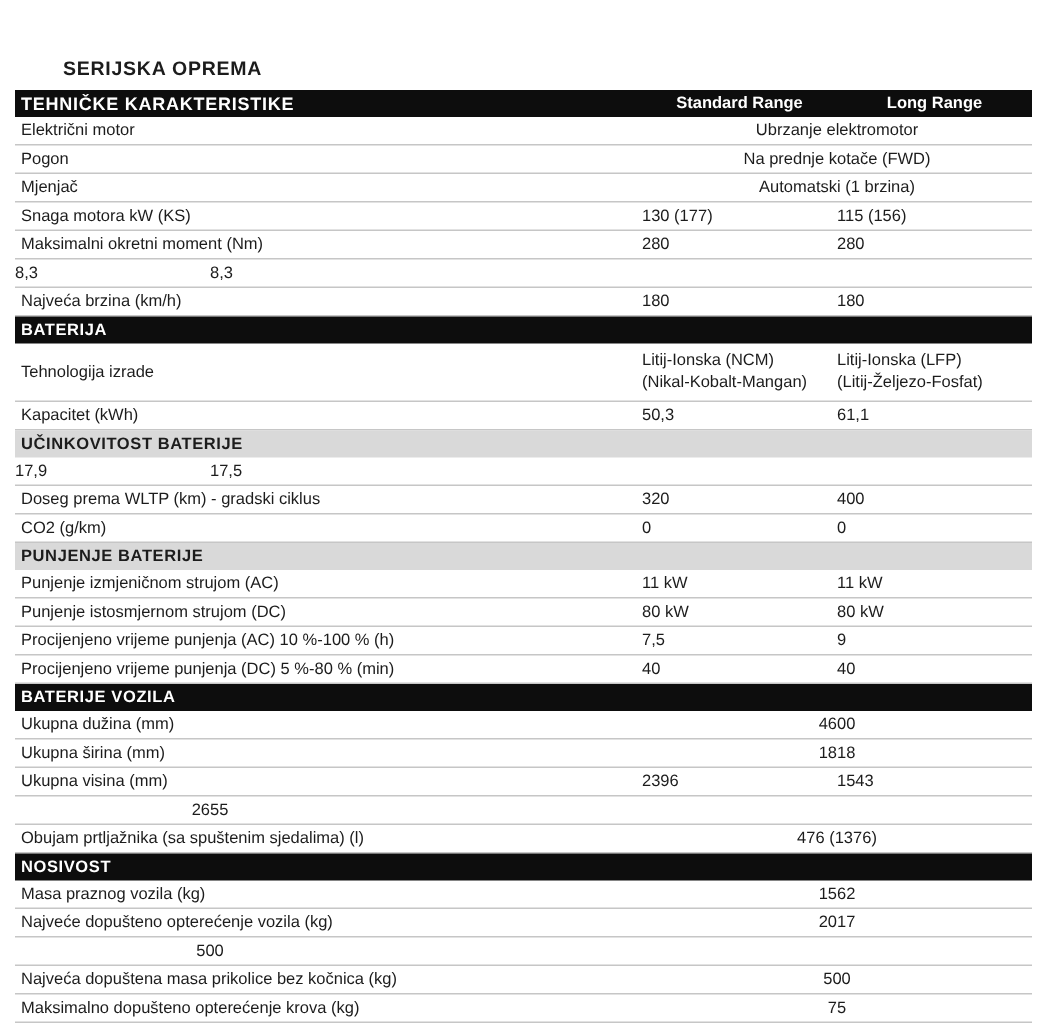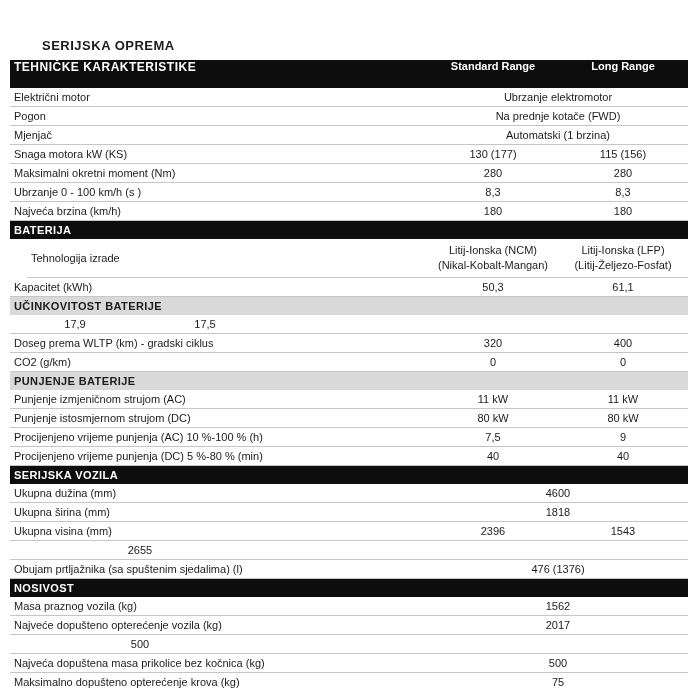--- a/index.html
+++ b/index.html
@@ -28,21 +28,22 @@
   }
   .spec-table {
     position: absolute;
     left: 10px;
     top: 60px;
     width: 678px;
     font-size: 11px;
   }
   .thead {
     display: flex;
-    height: 28px;
+    align-items: center;
+    height: 18px;
     background: var(--bar-black, #0d0d0d);
     color: var(--bar-black-text, #ffffff);
     font-weight: bold;
   }
   .th-label {
     flex: 1;
     padding-left: 4px;
     font-size: 12px;
     letter-spacing: 0.5px;
   }
@@ -69,29 +70,27 @@
     color: var(--text, #1c1c1c);
   }
   .row {
     display: flex;
     align-items: center;
     min-height: 18px;
     border-bottom: 1px solid var(--divider, #c6c6c6);
   }
   .row.multiline {
     min-height: 38px;
-    margin-left: 17px;
   }
   .cell.label {
     flex: 1;
     padding-left: 4px;
   }
   .cell.val {
     width: 130px;
-    text-align: center;
   }
   .cell.span2 {
     width: 260px;
     text-align: center;
   }
   .row.multiline .cell.val {
     line-height: 1.35;
     padding: 2px 0;
   }
 </style>
@@ -124,21 +123,20 @@
           <div class="cell label">Snaga motora kW (KS)</div>
           <div class="cell val">130 (177)</div>
           <div class="cell val">115 (156)</div>
         </div>
         <div class="row">
           <div class="cell label">Maksimalni okretni moment (Nm)</div>
           <div class="cell val">280</div>
           <div class="cell val">280</div>
         </div>
         <div class="row">
-          <div class="cell label">Ubrzanje 0 -  100 km/h (s )</div>
           <div class="cell val">8,3</div>
           <div class="cell val">8,3</div>
         </div>
         <div class="row">
           <div class="cell label">Najveća brzina (km/h)</div>
           <div class="cell val">180</div>
           <div class="cell val">180</div>
         </div>
         <div class="section-bar black">
           <span>BATERIJA</span>
@@ -193,21 +191,21 @@
           <div class="cell label">Procijenjeno vrijeme punjenja (AC) 10 %-100 % (h)</div>
           <div class="cell val">7,5</div>
           <div class="cell val">9</div>
         </div>
         <div class="row">
           <div class="cell label">Procijenjeno vrijeme punjenja (DC) 5 %-80 % (min)</div>
           <div class="cell val">40</div>
           <div class="cell val">40</div>
         </div>
         <div class="section-bar black">
-          <span>SERIJSKA VOZILA</span>
+          <span>BATERIJE VOZILA</span>
         </div>
         <div class="row">
           <div class="cell label">Ukupna dužina (mm)</div>
           <div class="cell span2">4600</div>
         </div>
         <div class="row">
           <div class="cell label">Ukupna širina (mm)</div>
           <div class="cell span2">1818</div>
         </div>
         <div class="row">

